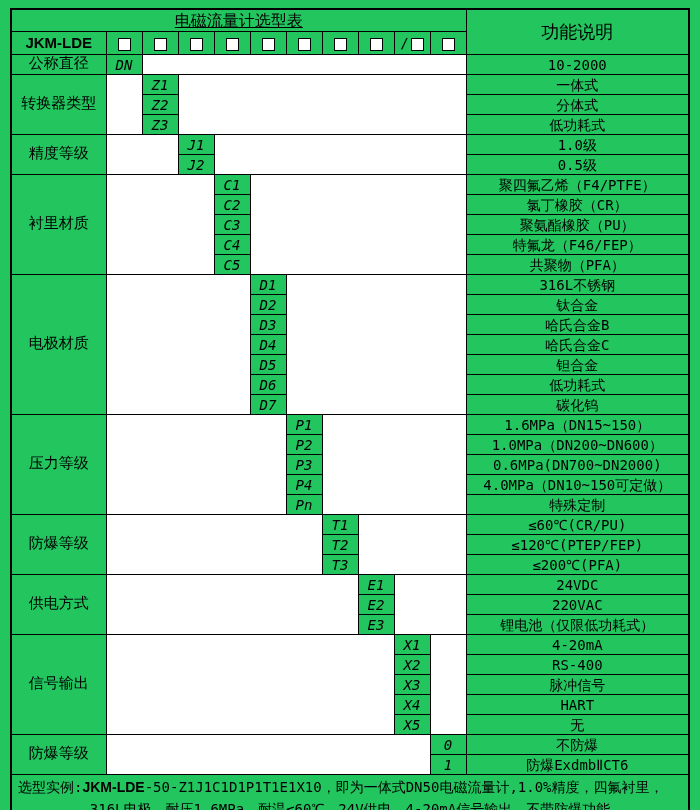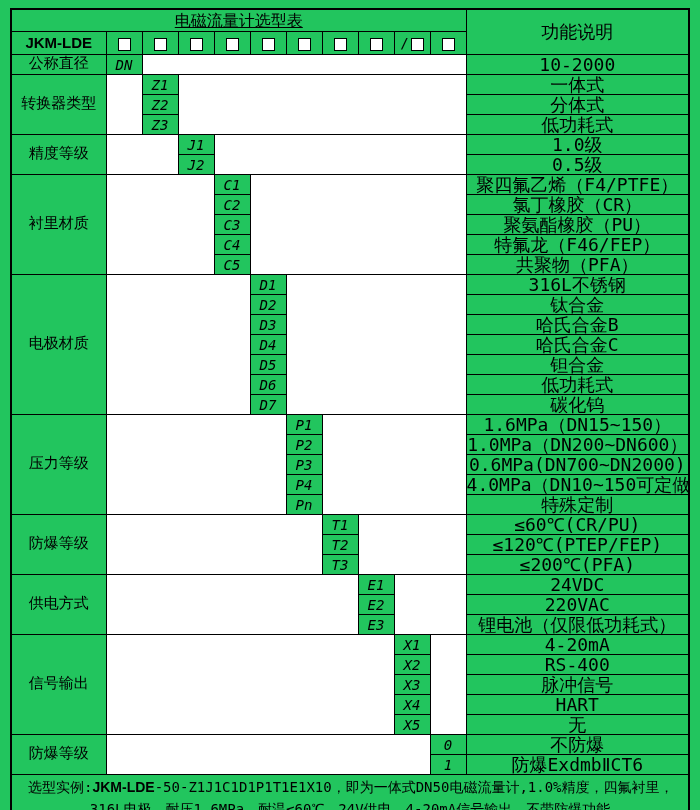--- a/index.html
+++ b/index.html
@@ -11,24 +11,24 @@
      font-size:14px;height:19px;line-height:18px;overflow:hidden;white-space:nowrap;}
   td.title{font-size:16px;height:21px;line-height:21px;text-decoration:underline;font-weight:normal;}
   td.deschead{font-size:18px;}
   tr.model-row td{height:22px;line-height:22px;}
   td.model{font-family:"Liberation Sans",sans-serif;font-weight:bold;font-size:15px;}
   span.box{display:inline-block;width:11px;height:11px;border:1.5px solid #000;
      vertical-align:middle;background:#fff;}
   span.slash{font-size:14px;margin-right:2px;}
   td.cat{font-size:15px;line-height:19px;font-family:Liberation Mono, monospace;}
   td.code{font-size:14px;font-style:italic;}
-  td.desc{font-size:18px;}
+  td.desc{font-size:14px;}
   td.filler{background:#fff;}
   td.example{height:46px;line-height:22px;font-size:14px;white-space:normal;text-align:left;}
-  .ex-line1{text-align:left;padding-left:16px;white-space:nowrap;overflow:hidden;}
+  .ex-line1{text-align:left;padding-left:6px;white-space:nowrap;overflow:hidden;}
   .ex-line1 b{font-family:"Liberation Sans",sans-serif;}
   .ex-line2{text-align:center;white-space:nowrap;overflow:hidden;}
 </style>
 </head>
 <body>
 
 <div class="page">
   <table class="sel">
     <colgroup>
       <col style="width:95px">

